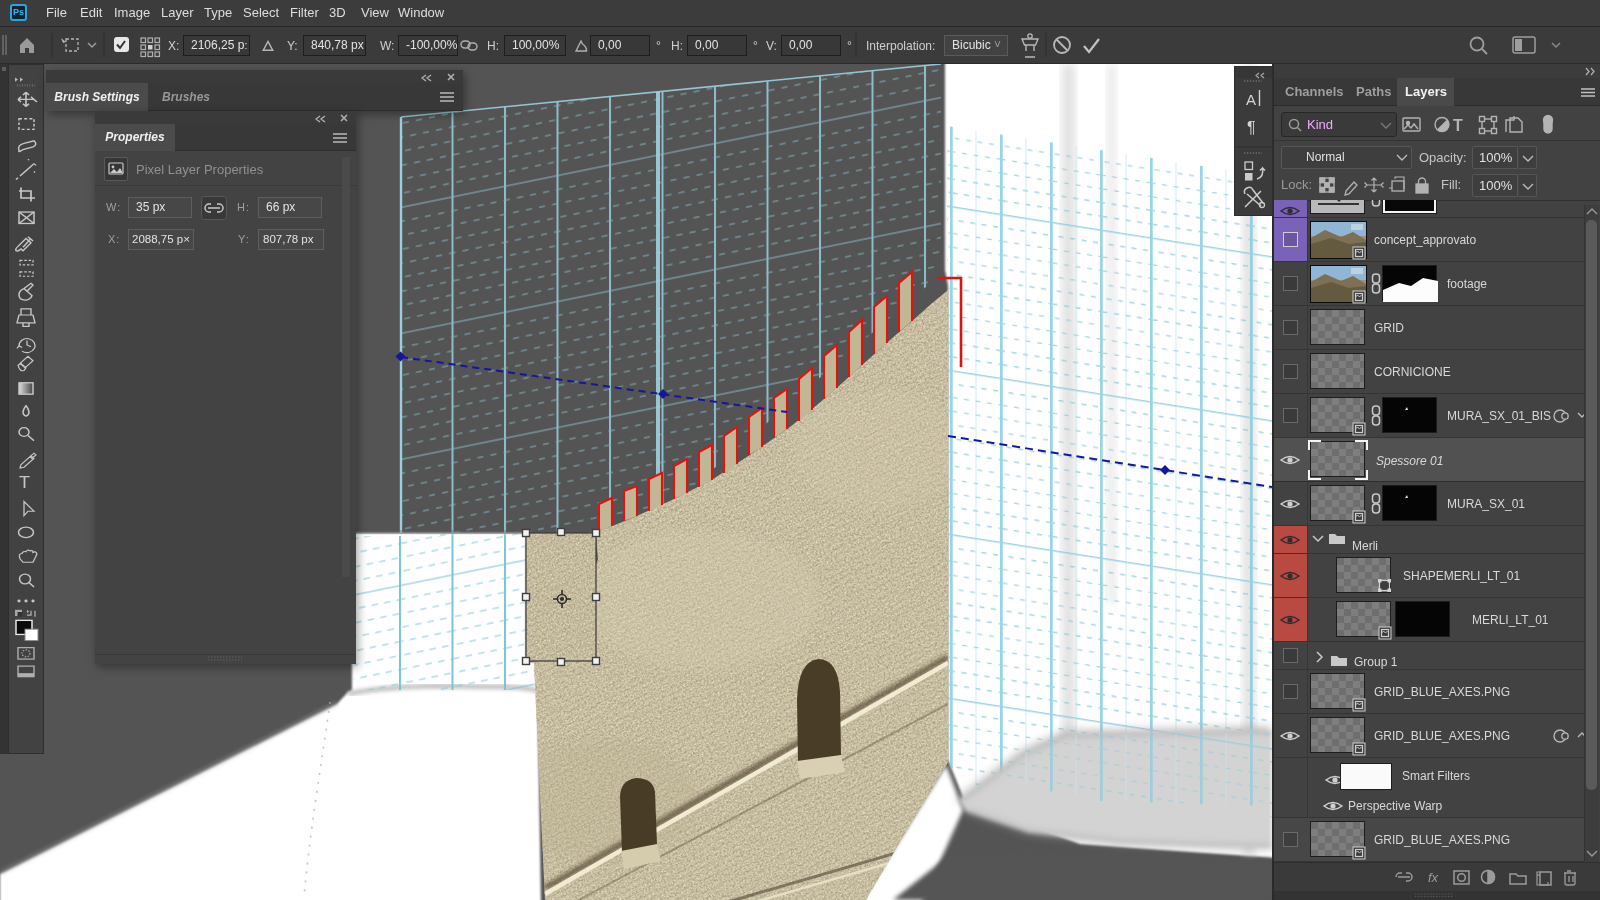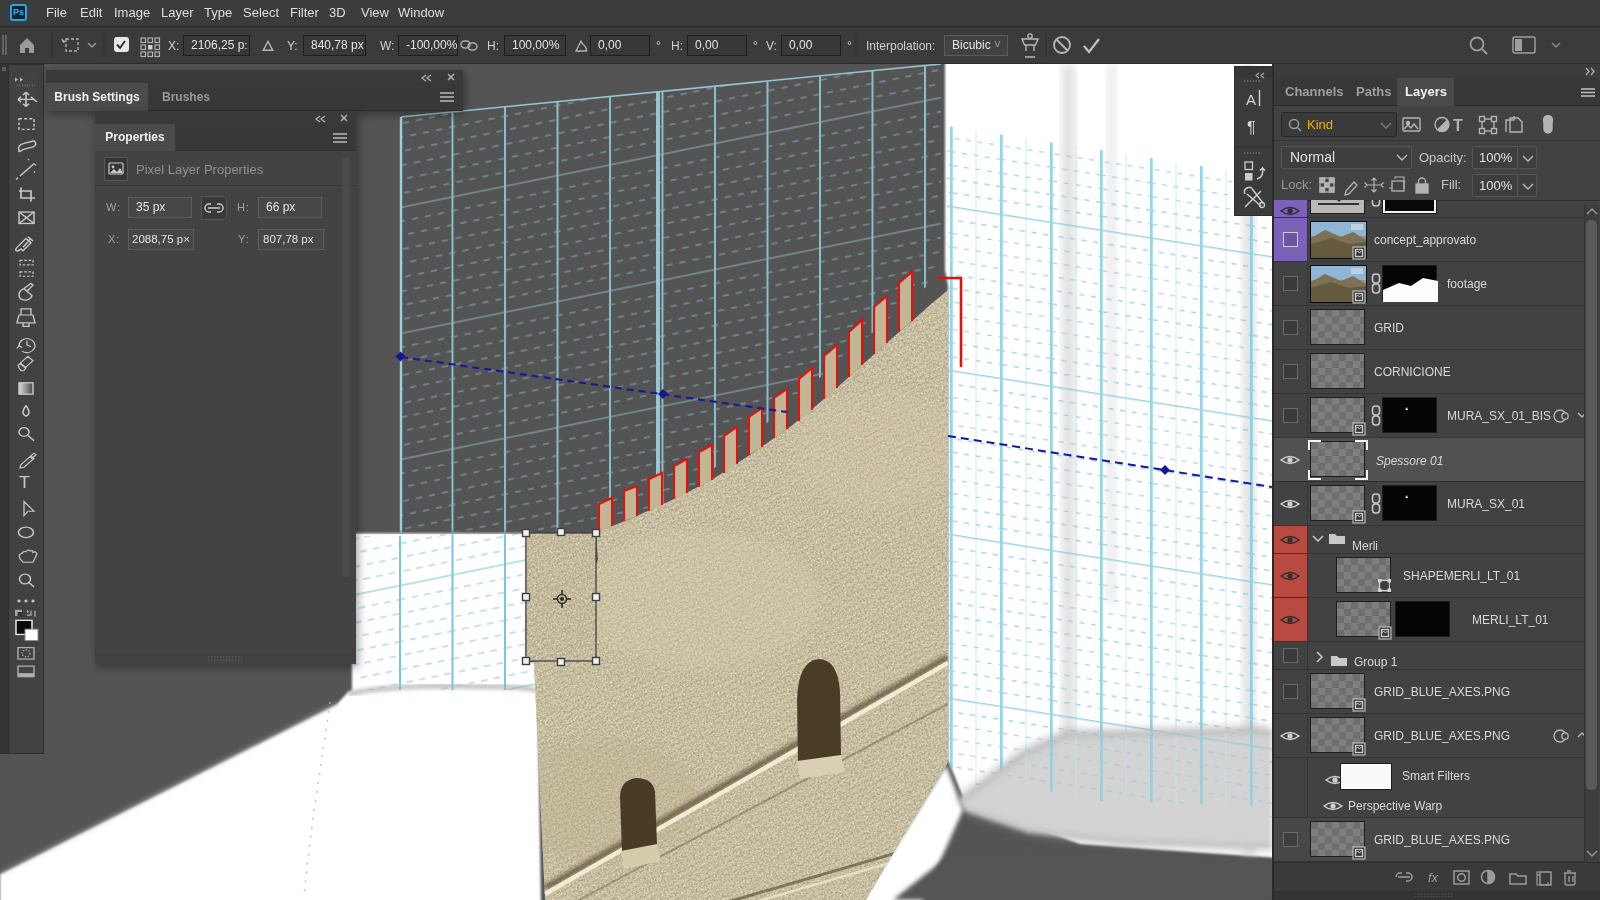--- a/index.html
+++ b/index.html
@@ -6,21 +6,21 @@
 .abs{position:absolute;}
 #menubar{position:absolute;left:0;top:0;width:1600px;height:26px;background:#3c3c3c;color:#dedede;font-size:13px;z-index:30;}
 #menubar span{position:absolute;top:5px;}
 #optbar{position:absolute;left:0;top:26px;width:1600px;height:38px;background:#3b3b3b;border-top:1px solid #272727;border-bottom:1px solid #2b2b2b;z-index:30;color:#d6d6d6;font-size:12px;}
 .fld{position:absolute;top:8px;height:21px;white-space:nowrap;overflow:hidden;background:#383838;border:1px solid #1e1e1e;color:#e3e3e3;font-size:12px;line-height:19px;padding-left:7px;}
 .olab{position:absolute;top:12px;color:#cfcfcf;font-size:12px;}
 #toolbar{position:absolute;left:8px;top:64px;width:36px;height:690px;background:#424242;border:1px solid #2e2e2e;z-index:25;}
 #lgutter{position:absolute;left:0;top:64px;width:8px;height:690px;background:#333333;z-index:25;}
 .panel{position:absolute;background:#434343;box-shadow:2px 3px 9px rgba(0,0,0,.38);z-index:28;}
 .ptitle{position:absolute;left:0;top:0;right:0;height:13px;background:#3a3a3a;}
-.tabrow{position:absolute;left:0;right:0;background:#383838;border-bottom:1px solid #2e2e2e;}
+.tabrow{position:absolute;left:0;right:0;background:#383838;border-bottom:1px solid #2e2e2e;font-style:italic;}
 .tab-active{position:absolute;background:#4b4b4b;color:#f0f0f0;font-weight:bold;font-size:12px;text-align:center;}
 .tab-dim{position:absolute;color:#989898;font-weight:bold;font-size:12px;}
 .wx{position:absolute;color:#9f9f9f;font-size:11px;letter-spacing:1px;}
 #rightpanel{position:absolute;left:1274px;top:64px;width:326px;height:836px;background:#424242;z-index:26;}
 #rpdivider{position:absolute;left:1272px;top:64px;width:2px;height:836px;background:#2a2a2a;z-index:27;}
 .ltext{color:#d8d8d8;font-size:12px;position:absolute;white-space:nowrap;}
 .checker{background-image:conic-gradient(#7e7e7e 25%,#6e6e6e 0 50%,#7e7e7e 0 75%,#6e6e6e 0);background-size:14px 14px;}
 .thumb{position:absolute;width:55px;height:36px;border:1px solid #1d1d1d;}
 </style></head>
 <body>
@@ -451,21 +451,21 @@
 <div class="abs" style="left:82px;top:20px;color:#9e9e9e;font-size:13px;font-weight:bold;">Paths</div>
 <div class="abs" style="left:131px;top:20px;color:#f2f2f2;font-size:13px;font-weight:bold;">Layers</div>
 <svg class="abs" style="left:306px;top:23px;" width="16" height="12">
       <path d="M1,2 h14 M1,5.5 h14 M1,9 h14" stroke="#c0c0c0" stroke-width="1.6"></path>
     </svg>
 <div class="abs" style="left:7px;top:48px;width:116px;height:25px;background:#3a3a3a;border:1px solid #272727;border-radius:3px;"></div>
 <svg class="abs" style="left:13px;top:53px;" width="16" height="16">
       <circle cx="7" cy="7" r="4.5" fill="none" stroke="#9a9a9a" stroke-width="1.5"></circle>
       <line x1="10.5" y1="10.5" x2="14" y2="14" stroke="#9a9a9a" stroke-width="1.5"></line>
     </svg>
-<div class="abs" style="left:33px;top:53px;color:#eab308;font-size:13px;">Kind</div>
+<div class="abs" style="left:33px;top:53px;color:#f0abfc;font-size:13px;">Kind</div>
 <svg class="abs" style="left:106px;top:58px;" width="12" height="8">
       <path d="M1,1 l5,5 5,-5" stroke="#7a7a7a" fill="none" stroke-width="1.4"></path>
     </svg>
 <svg class="abs" style="left:128px;top:50px;" width="170" height="22">
 <g fill="none" stroke="#b4b4b4" stroke-width="1.4">
 <rect x="1" y="4" width="17" height="13" rx="1"></rect>
         <circle cx="6" cy="9" r="1.5" fill="#b4b4b4"></circle>
         <path d="M2,15 l4,-4 3,3 3,-4 4,5"></path>
 <circle cx="40" cy="10.5" r="7"></circle>
         <path d="M35,15.5 L45,5.5 A7,7 0 0 1 35,15.5 Z" fill="#b4b4b4" stroke="none"></path>
@@ -474,21 +474,21 @@
         <rect x="77.5" y="2.5" width="5" height="5" fill="#424242"></rect>
         <rect x="89.5" y="2.5" width="5" height="5" fill="#424242"></rect>
         <rect x="77.5" y="14.5" width="5" height="5" fill="#424242"></rect>
         <rect x="89.5" y="14.5" width="5" height="5" fill="#424242"></rect>
 <path d="M108,4 h8 l4,4 v10 h-12 z M112,2 v4 h-8 v12"></path>
 <circle cx="146" cy="6" r="4.5" fill="#b4b4b4"></circle>
         <path d="M142,6 v9 a4,4 0 0 0 8,0 v-9" fill="#b4b4b4"></path>
 </g>
     </svg>
 <div class="abs" style="left:0;top:76px;width:326px;height:1px;background:#333;"></div>
-<div class="abs" style="left:7px;top:82px;width:131px;height:23px;background:#3e3e3e;border:1px solid #565656;border-radius:2px;color:#e0e0e0;font-size:14px;line-height:21px;padding-left:8px;">Normal</div>
+<div class="abs" style="left:7px;top:82px;width:131px;height:23px;background:#3e3e3e;border:1px solid #565656;border-radius:2px;color:#e0e0e0;font-size:12px;line-height:21px;padding-left:24px;">Normal</div>
 <svg class="abs" style="left:122px;top:90px;" width="12" height="8">
       <path d="M1,1 l5,5 5,-5" stroke="#bbb" fill="none" stroke-width="1.4"></path>
     </svg>
 <div class="abs" style="left:145px;top:86px;color:#c6c6c6;font-size:13px;">Opacity:</div>
 <div class="abs" style="left:198px;top:82px;width:46px;height:23px;background:#3e3e3e;border:1px solid #565656;border-radius:2px 0 0 2px;color:#e0e0e0;font-size:13px;line-height:21px;padding-left:6px;">100%</div>
 <div class="abs" style="left:245px;top:82px;width:18px;height:23px;background:#3e3e3e;border:1px solid #565656;border-left:none;border-radius:0 2px 2px 0;"></div>
 <svg class="abs" style="left:248px;top:91px;" width="12" height="8">
       <path d="M1,1 l5,5 5,-5" stroke="#bbb" fill="none" stroke-width="1.4"></path>
     </svg>
 <div class="abs" style="left:7px;top:113px;color:#9a9a9a;font-size:13px;">Lock:</div>

